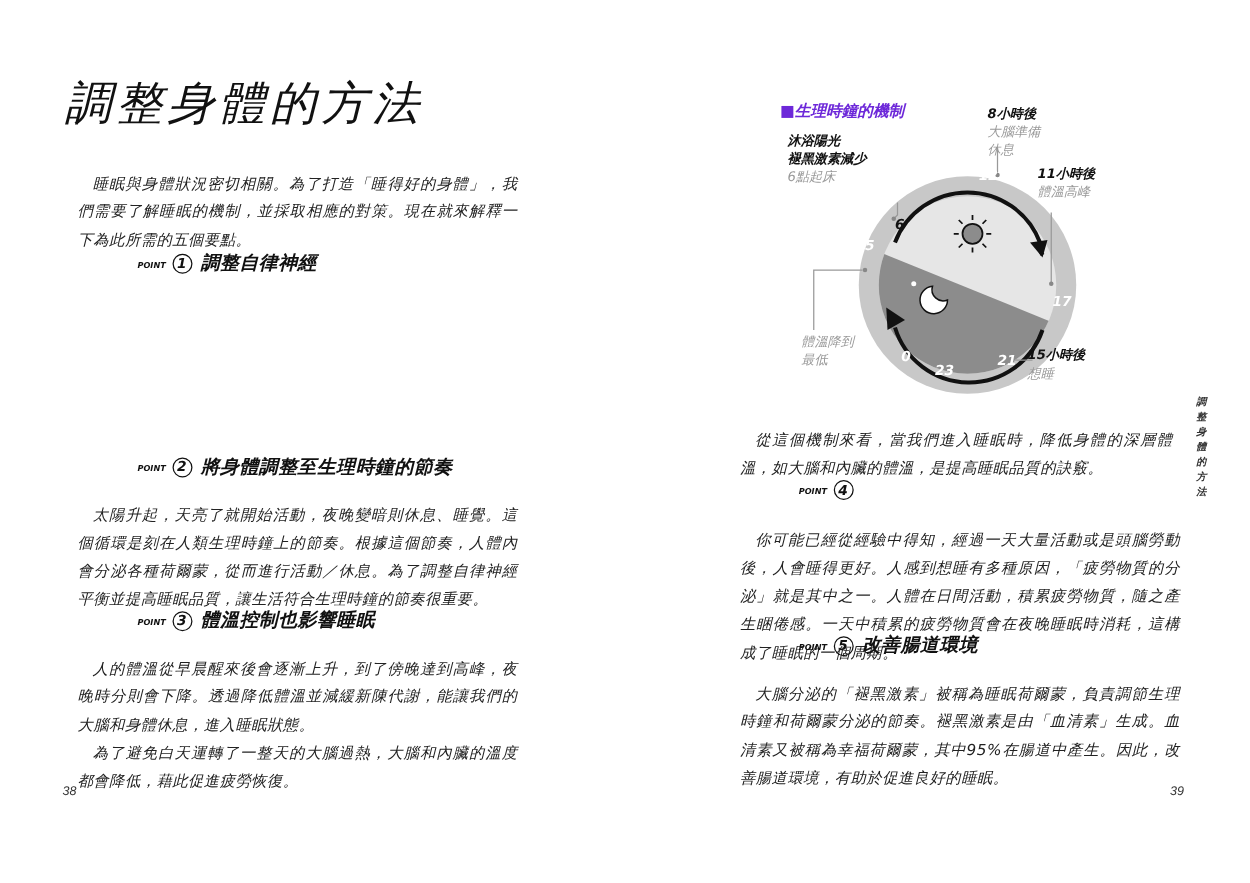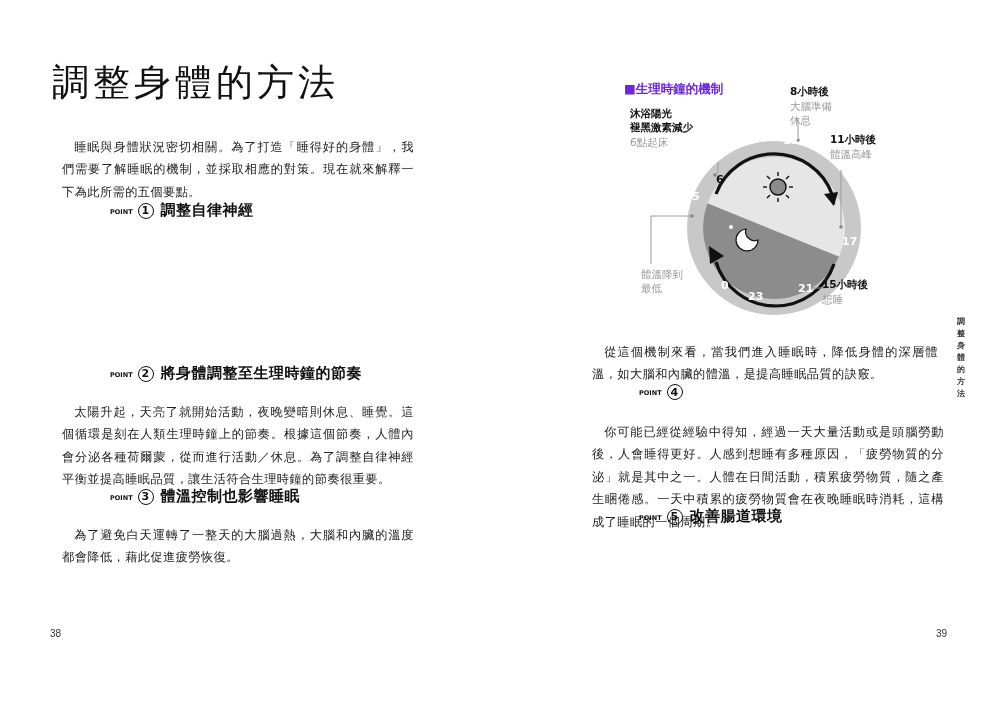--- a/index.html
+++ b/index.html
@@ -1,19 +1,19 @@
 <!DOCTYPE html>
 <html><head>
   <meta charset="utf-8">
   <style>
     * { margin: 0; padding: 0; box-sizing: border-box; }
     html, body { width: 1000px; height: 706px; background: #ffffff; overflow: hidden; }
     body { position: relative; font-family: "DejaVu Sans", sans-serif; color: #1a1a1a; }
 
-    .page { position: absolute; top: 0; height: 632px; }
+    .page { position: absolute; top: 0; height: 632px; font-style: italic; }
     .page-left { left: 0; width: 500px; }
     .page-right { left: 500px; width: 500px; }
 
     .title {
       position: absolute; left: 52px; top: 58px;
       font-size: 37px; font-weight: normal; letter-spacing: 4px; color: #111;
       font-family: "DejaVu Sans", sans-serif;
     }
 
     .para {
@@ -70,20 +70,21 @@
   <div class="para" style="left:62px; top:385px; width:352px;">
     <p>太陽升起，天亮了就開始活動，夜晚變暗則休息、睡覺。這個循環是刻在人類生理時鐘上的節奏。根據這個節奏，人體內會分泌各種荷爾蒙，從而進行活動／休息。為了調整自律神經平衡並提高睡眠品質，讓生活符合生理時鐘的節奏很重要。</p>
   </div>
 
   <div class="point-head" style="left:62px; top:487px;">
     <span class="point-tag">POINT</span>
     <span class="point-num">3</span>
     <span>體溫控制也影響睡眠</span>
   </div>
   <div class="para" style="left:62px; top:508px; width:352px;">
+    <p>人的體溫從早晨醒來後會逐漸上升，到了傍晚達到高峰，夜晚時分則會下降。透過降低體溫並減緩新陳代謝，能讓我們的大腦和身體休息，進入睡眠狀態。</p>
     <p>為了避免白天運轉了一整天的大腦過熱，大腦和內臟的溫度都會降低，藉此促進疲勞恢復。</p>
   </div>
 
   <div class="page-num" style="left:50px;">38</div>
 </div>
 
 <div class="page page-right">
 
   <div class="diagram">
     <div class="diag-title">■生理時鐘的機制</div>
@@ -174,17 +175,20 @@
   </div>
   <div class="para" style="left:92px; top:405px; width:352px;">
     <p>你可能已經從經驗中得知，經過一天大量活動或是頭腦勞動後，人會睡得更好。人感到想睡有多種原因，「疲勞物質的分泌」就是其中之一。人體在日間活動，積累疲勞物質，隨之產生睏倦感。一天中積累的疲勞物質會在夜晚睡眠時消耗，這構成了睡眠的一個周期。</p>
   </div>
 
   <div class="point-head" style="left:91px; top:507px;">
     <span class="point-tag">POINT</span>
     <span class="point-num">5</span>
     <span>改善腸道環境</span>
   </div>
+  <div class="para" style="left:92px; top:528px; width:352px;">
+    <p>大腦分泌的「褪黑激素」被稱為睡眠荷爾蒙，負責調節生理時鐘和荷爾蒙分泌的節奏。褪黑激素是由「血清素」生成。血清素又被稱為幸福荷爾蒙，其中95%在腸道中產生。因此，改善腸道環境，有助於促進良好的睡眠。</p>
+  </div>
 
   <div class="side-tab">調整身體的方法</div>
 
   <div class="page-num" style="left:436px;">39</div>
 </div>
 
 </body></html>

